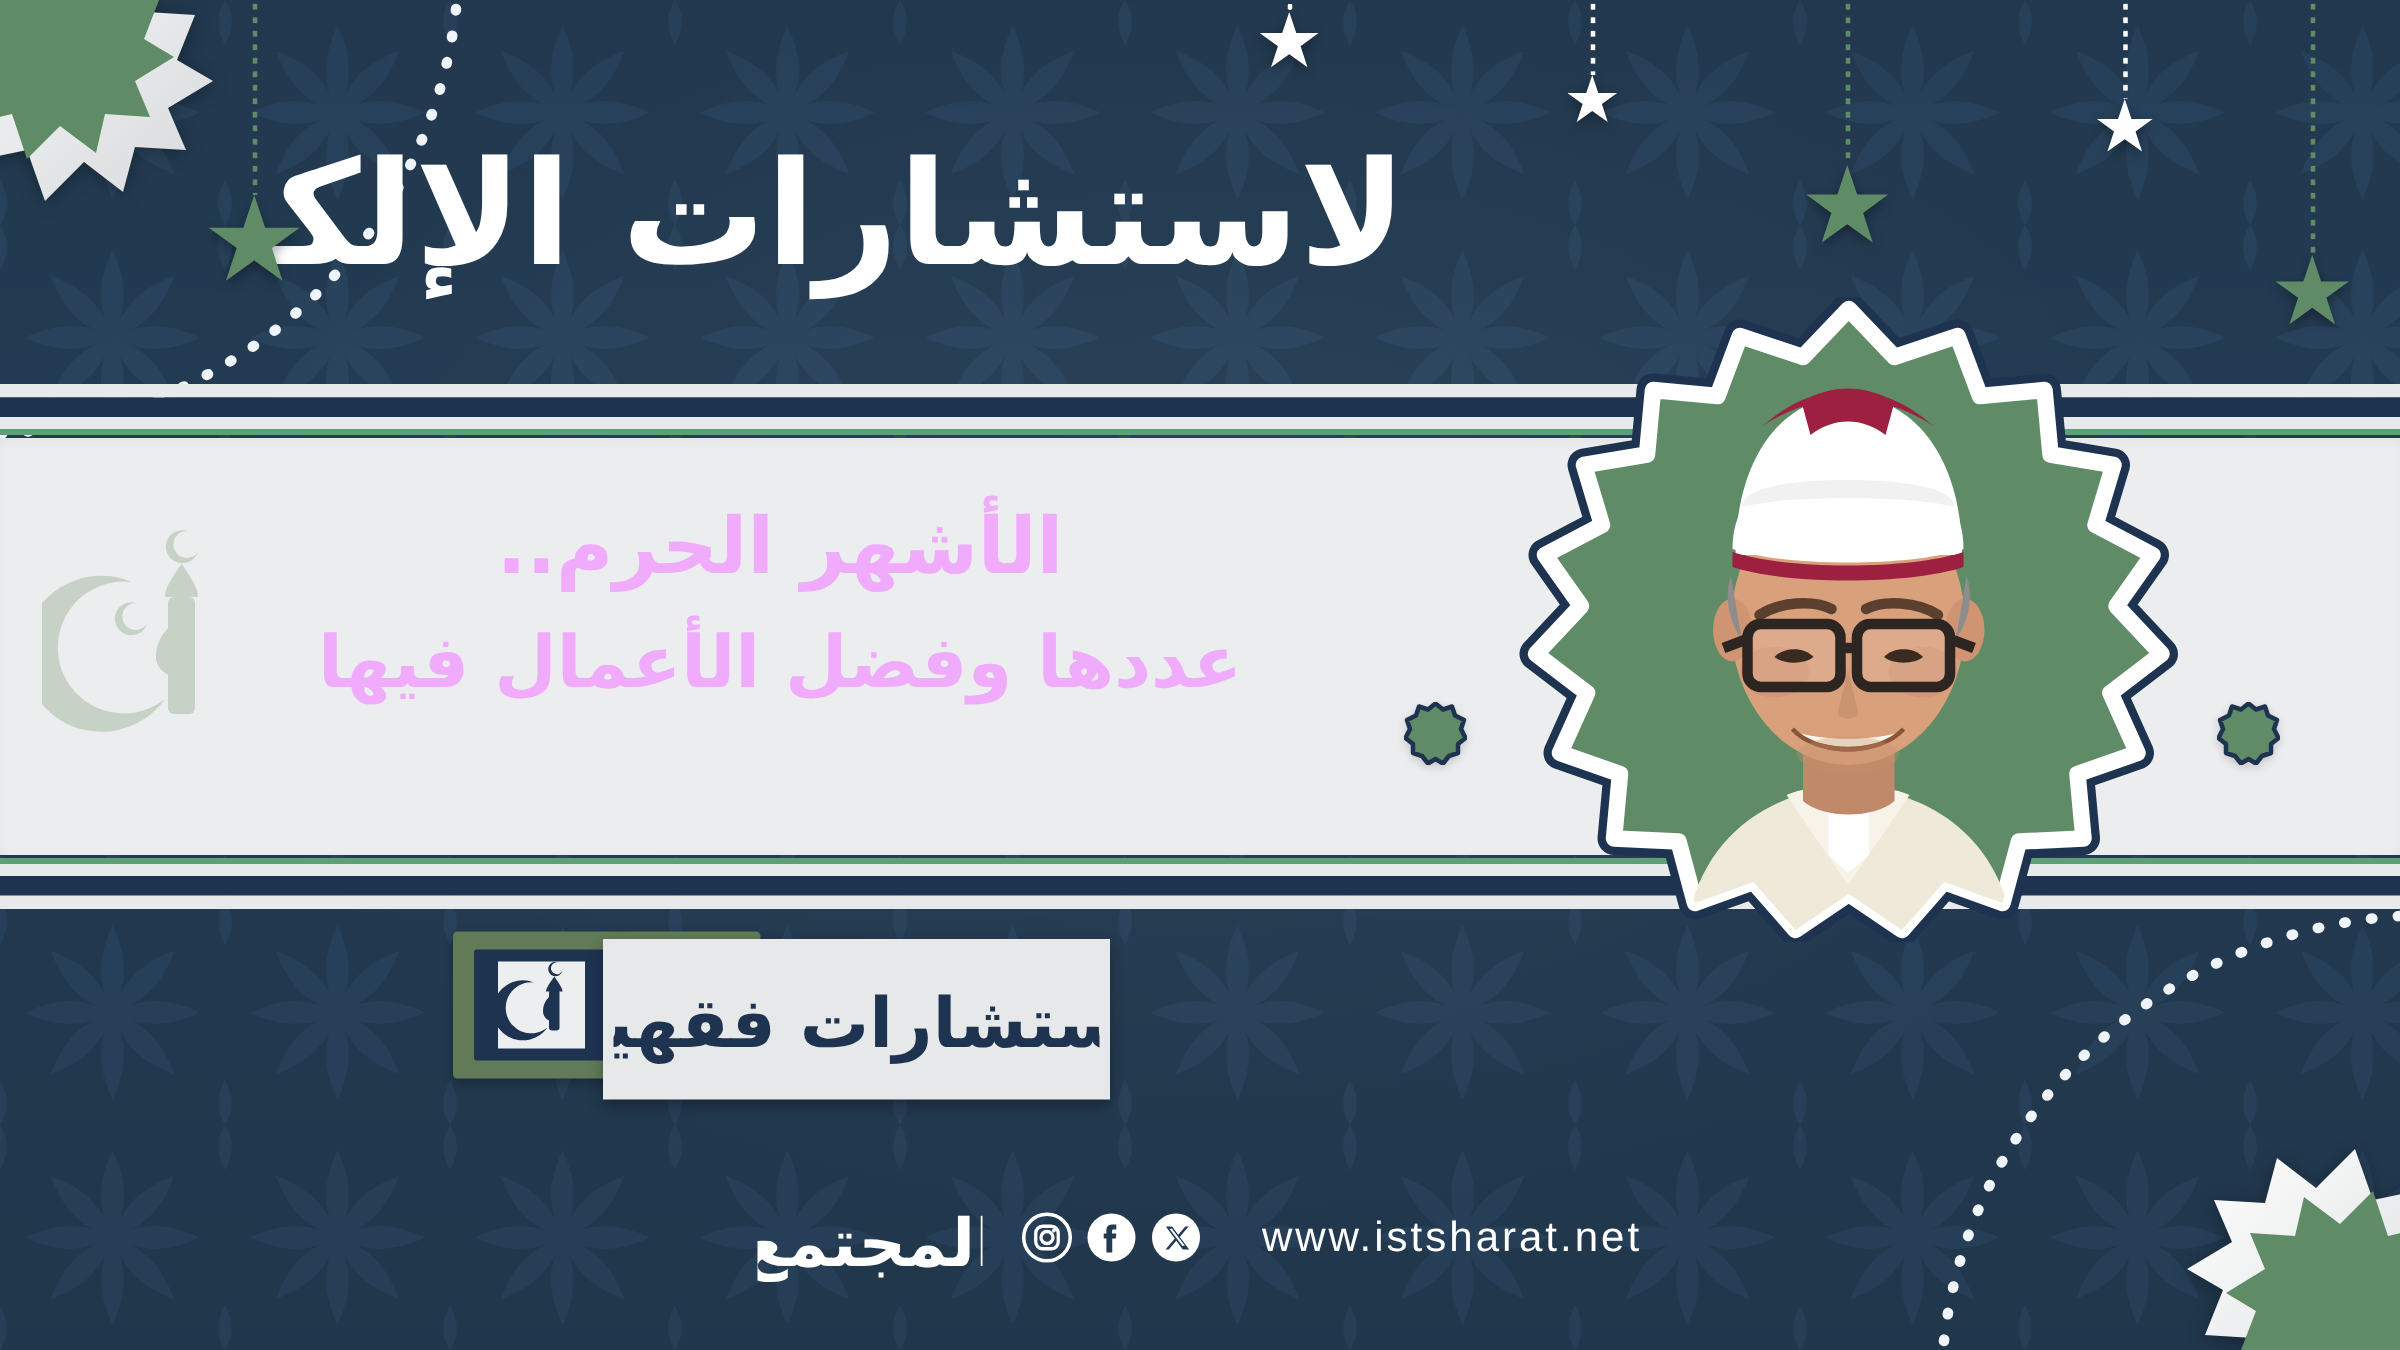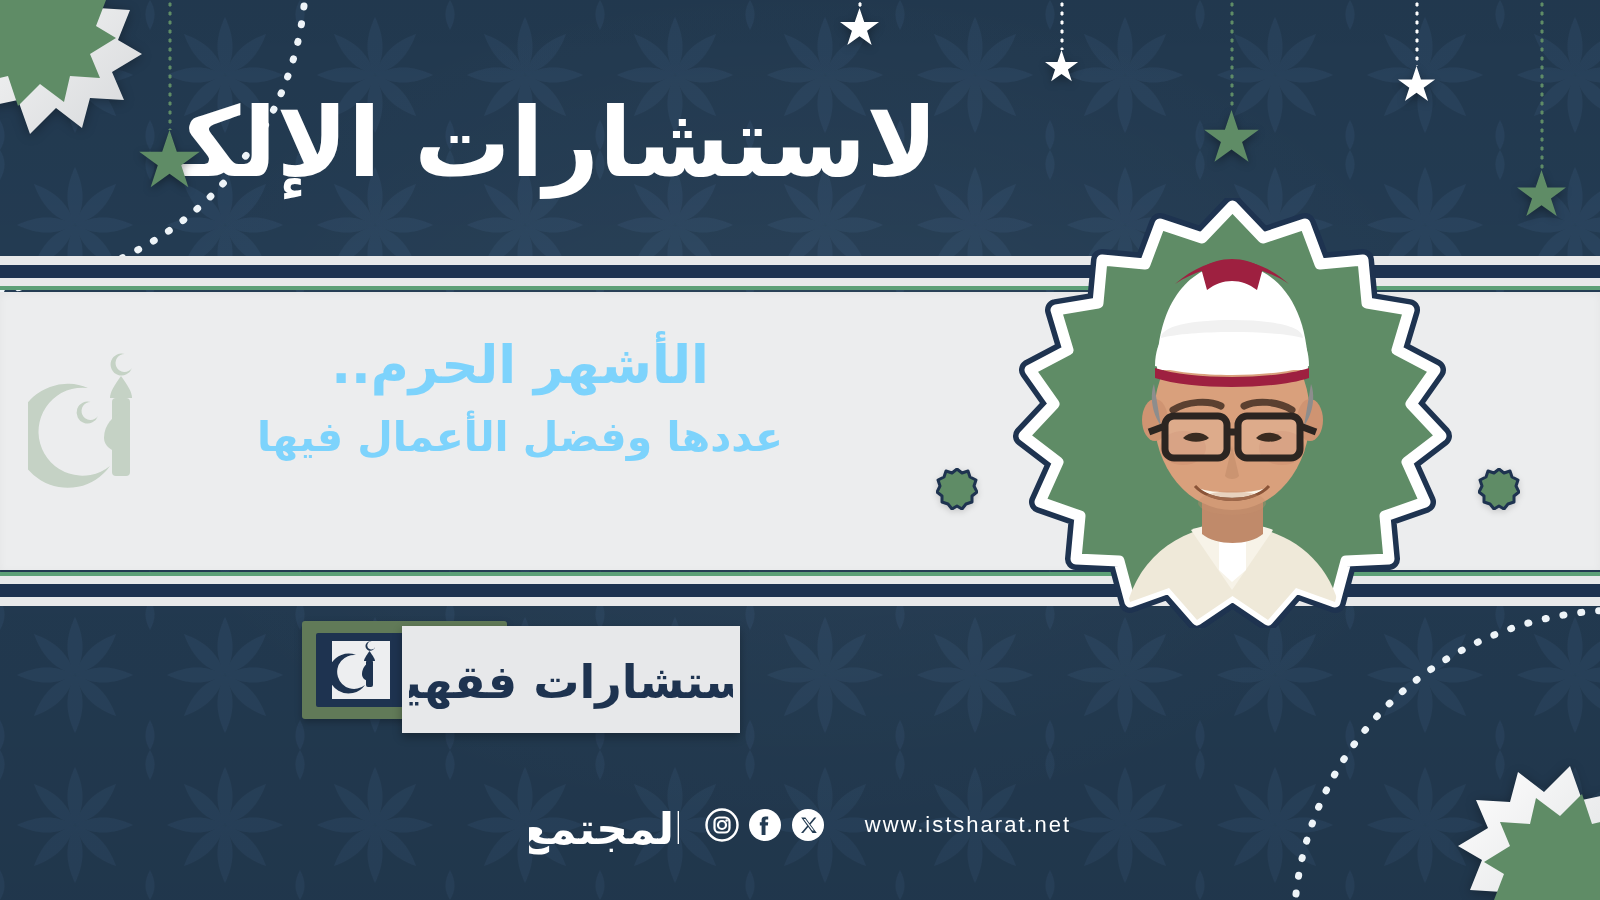--- a/index.html
+++ b/index.html
@@ -82,25 +82,25 @@
     filter:drop-shadow(0 2px 3px rgba(0,0,0,0.16));
   }
 
   
   .title-block {
     position:absolute; right:760px; top:330px; width:640px;
     text-align:center; direction:rtl;
   }
   .title-line {
     font-family:"DejaVu Sans","Liberation Sans",sans-serif;
-    font-weight:700; color:#7dd3fc; line-height:1.35;
+    font-weight:700; color:#f0abfc; line-height:1.35;
     letter-spacing:-1px;
   }
   .title-line.l1 { font-size:52px; }
-  .title-line.l2 { font-size:41px; margin-top:10px; }
+  .title-line.l2 { font-size:48px; margin-top:10px; }
 
   
   .portrait { position:absolute; left:1005px; top:198px; width:455px; height:430px; }
   .portrait svg { position:absolute; inset:0; width:100%; height:100%; }
 
   
   .consult-badge { position:absolute; left:302px; top:621px; width:438px; height:112px; }
   .cb-green {
     position:absolute; left:0; top:0; width:205px; height:98px;
     background:#617a58; border-radius:3px;
@@ -141,21 +141,21 @@
   
   .footer {
     position:absolute; left:0; right:0; top:770px; height:110px;
     display:flex; align-items:center; justify-content:center; gap:26px;
   }
   .footer-callig { width:150px; height:86px; }
   .social-row { display:flex; align-items:center; gap:9px; }
   .sicon { width:34px; height:34px; }
   .site-url {
     font-family:"Liberation Sans","DejaVu Sans",sans-serif;
-    font-size:22px; font-weight:400; color:#ffffff;
+    font-size:28px; font-weight:400; color:#ffffff;
     letter-spacing:2.0px; margin-left:14px;text-align:center;
   }
 </style>
 </head>
 <body>
 
 <div id="poster">
 
   <div class="bg-pattern">
     <svg width="100%" height="100%" xmlns="http://www.w3.org/2000/svg" preserveAspectRatio="none" viewBox="0 0 1600 900">

